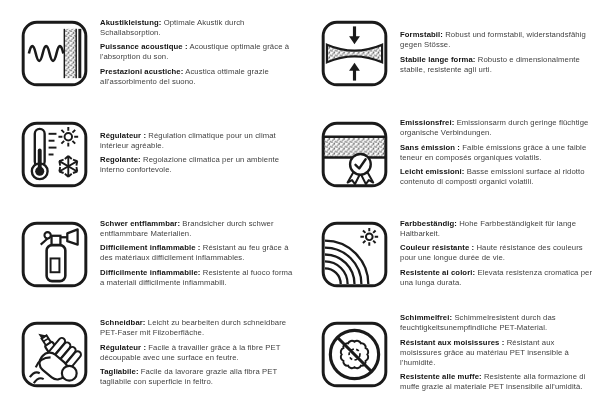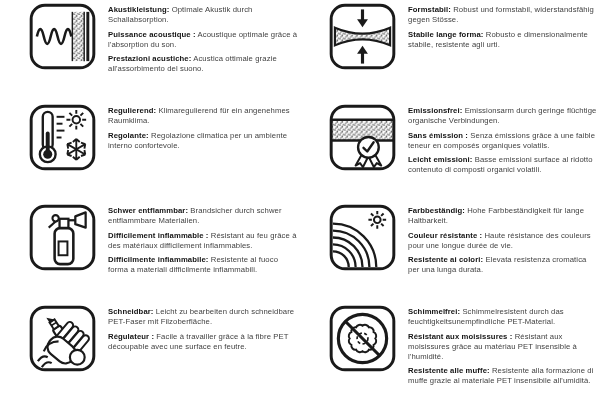--- a/index.html
+++ b/index.html
@@ -10,22 +10,22 @@
   }
   .grid{
     display:grid;
     grid-template-columns:300px 300px;
     grid-template-rows:101px 100px 101px 98px;
     padding-top:3px;
     box-sizing:border-box;
   }
   .feature{
     display:flex;
-    align-items:flex-start;
-    padding-left:29px;
+    align-items:center;
+    padding-left:21px;
     box-sizing:border-box;
   }
   .icon-box{
     width:67px;height:67px;flex:0 0 auto;
     margin-right:12px;
   }
   .icon-box svg{display:block;width:67px;height:67px;}
   .texts{
     width:193px;
     padding-top:2px;
@@ -107,41 +107,41 @@
     </g>
     <g transform="translate(48,46)" stroke="#1a1a1a" stroke-width="1.9" fill="none">
       <path d="M0,-11 L0,11 M-3.5,-7.5 L0,-10.5 M3.5,-7.5 L0,-10.5 M-3.5,7.5 L0,10.5 M3.5,7.5 L0,10.5"></path>
       <path transform="rotate(60)" d="M0,-11 L0,11 M-3.5,-7.5 L0,-10.5 M3.5,-7.5 L0,-10.5 M-3.5,7.5 L0,10.5 M3.5,7.5 L0,10.5"></path>
       <path transform="rotate(120)" d="M0,-11 L0,11 M-3.5,-7.5 L0,-10.5 M3.5,-7.5 L0,-10.5 M-3.5,7.5 L0,10.5 M3.5,7.5 L0,10.5"></path>
     </g>
     <rect x="2.2" y="2.2" width="63.6" height="63.6" rx="14" fill="none" stroke="#1a1a1a" stroke-width="3"></rect>
         </svg>
       </div>
     <div class="texts">
-      <p class="entry"><span class="label">Regulierend:</span> <span class="body">Klimaregulierend für ein angenehmes Raumklima.</span></p>
+      <p class="entry"><span class="label">Régulateur :</span> <span class="body">Régulation climatique pour un climat intérieur agréable.</span></p>
       <p class="entry"><span class="label">Regolante:</span> <span class="body">Regolazione climatica per un ambiente interno confortevole.</span></p>
     </div>
   </div>
 
   <div class="feature">
     <div class="icon-box">
         <svg viewBox="0 0 68 68">
     <rect x="2.5" y="16" width="63" height="21" fill="url(#speck)"></rect>
     <line x1="2.5" y1="16" x2="65.5" y2="16" stroke="#1a1a1a" stroke-width="2.6"></line>
     <line x1="2.5" y1="37" x2="65.5" y2="37" stroke="#1a1a1a" stroke-width="2.6"></line>
     <path d="M34,50 L27,62.5 L31.5,60 L34.5,64 L40,53 Z" fill="#fff" stroke="#1a1a1a" stroke-width="2" stroke-linejoin="round"></path>
     <path d="M46,50 L53,62.5 L48.5,60 L45.5,64 L40,53 Z" fill="#fff" stroke="#1a1a1a" stroke-width="2" stroke-linejoin="round"></path>
     <circle cx="40" cy="44" r="10.5" fill="#fff" stroke="#1a1a1a" stroke-width="2.4"></circle>
     <path d="M35,44.5 L38.8,48.2 L45.3,38.8" fill="none" stroke="#1a1a1a" stroke-width="2.4" stroke-linecap="round" stroke-linejoin="round"></path>
     <rect x="2.2" y="2.2" width="63.6" height="63.6" rx="14" fill="none" stroke="#1a1a1a" stroke-width="3"></rect>
         </svg>
       </div>
     <div class="texts">
       <p class="entry"><span class="label">Emissionsfrei:</span> <span class="body">Emissionsarm durch geringe flüchtige organische Verbindungen.</span></p>
-      <p class="entry"><span class="label">Sans émission :</span> <span class="body">Senza émissions grâce à une faible teneur en composés organiques volatils.</span></p>
+      <p class="entry"><span class="label">Sans émission :</span> <span class="body">Faible émissions grâce à une faible teneur en composés organiques volatils.</span></p>
       <p class="entry"><span class="label">Leicht emissioni:</span> <span class="body">Basse emissioni surface al ridotto contenuto di composti organici volatili.</span></p>
     </div>
   </div>
 
   <div class="feature">
     <div class="icon-box">
         <svg viewBox="0 0 68 68">
     <line x1="39" y1="16.5" x2="47" y2="16.5" stroke="#1a1a1a" stroke-width="2.3"></line>
     <polygon points="47,12.5 57.5,8.5 57.5,24 47,20.5" fill="#fff" stroke="#1a1a1a" stroke-width="2.3" stroke-linejoin="round"></polygon>
     <line x1="29" y1="16" x2="20" y2="24" stroke="#1a1a1a" stroke-width="2.1"></line>
@@ -202,20 +202,21 @@
       <rect x="-19" y="-7" width="30" height="20" rx="9" fill="#fff" stroke="#1a1a1a" stroke-width="2.2"></rect>
     </g>
     <path d="M15,47 Q19,37 30,37" fill="none" stroke="#1a1a1a" stroke-width="2.2"></path>
     <circle cx="49" cy="53" r="7.5" fill="#fff" stroke="#1a1a1a" stroke-width="2.2"></circle>
     <rect x="2.2" y="2.2" width="63.6" height="63.6" rx="14" fill="none" stroke="#1a1a1a" stroke-width="3"></rect>
         </svg>
       </div>
     <div class="texts">
       <p class="entry"><span class="label">Schneidbar:</span> <span class="body">Leicht zu bearbeiten durch schneidbare PET-Faser mit Filzoberfläche.</span></p>
       <p class="entry"><span class="label">Régulateur :</span> <span class="body">Facile à travailler grâce à la fibre PET découpable avec une surface en feutre.</span></p>
+      <p class="entry"><span class="label">Tagliabile:</span> <span class="body">Facile da lavorare grazie alla fibra PET tagliabile con superficie in feltro.</span></p>
     </div>
   </div>
 
   <div class="feature">
     <div class="icon-box">
         <svg viewBox="0 0 68 68">
     <g transform="translate(34,34)">
       <path d="M13,0 A4.2,4.2 0 0 1 11.3,6.5 A4.2,4.2 0 0 1 6.5,11.3 A4.2,4.2 0 0 1 0,13 A4.2,4.2 0 0 1 -6.5,11.3 A4.2,4.2 0 0 1 -11.3,6.5 A4.2,4.2 0 0 1 -13,0 A4.2,4.2 0 0 1 -11.3,-6.5 A4.2,4.2 0 0 1 -6.5,-11.3 A4.2,4.2 0 0 1 0,-13 A4.2,4.2 0 0 1 6.5,-11.3 A4.2,4.2 0 0 1 11.3,-6.5 A4.2,4.2 0 0 1 13,0 Z" fill="#fff" stroke="#1a1a1a" stroke-width="2"></path>
       <circle r="5.5" fill="none" stroke="#1a1a1a" stroke-width="1.7" stroke-dasharray="3 2.4"></circle>
     </g>

